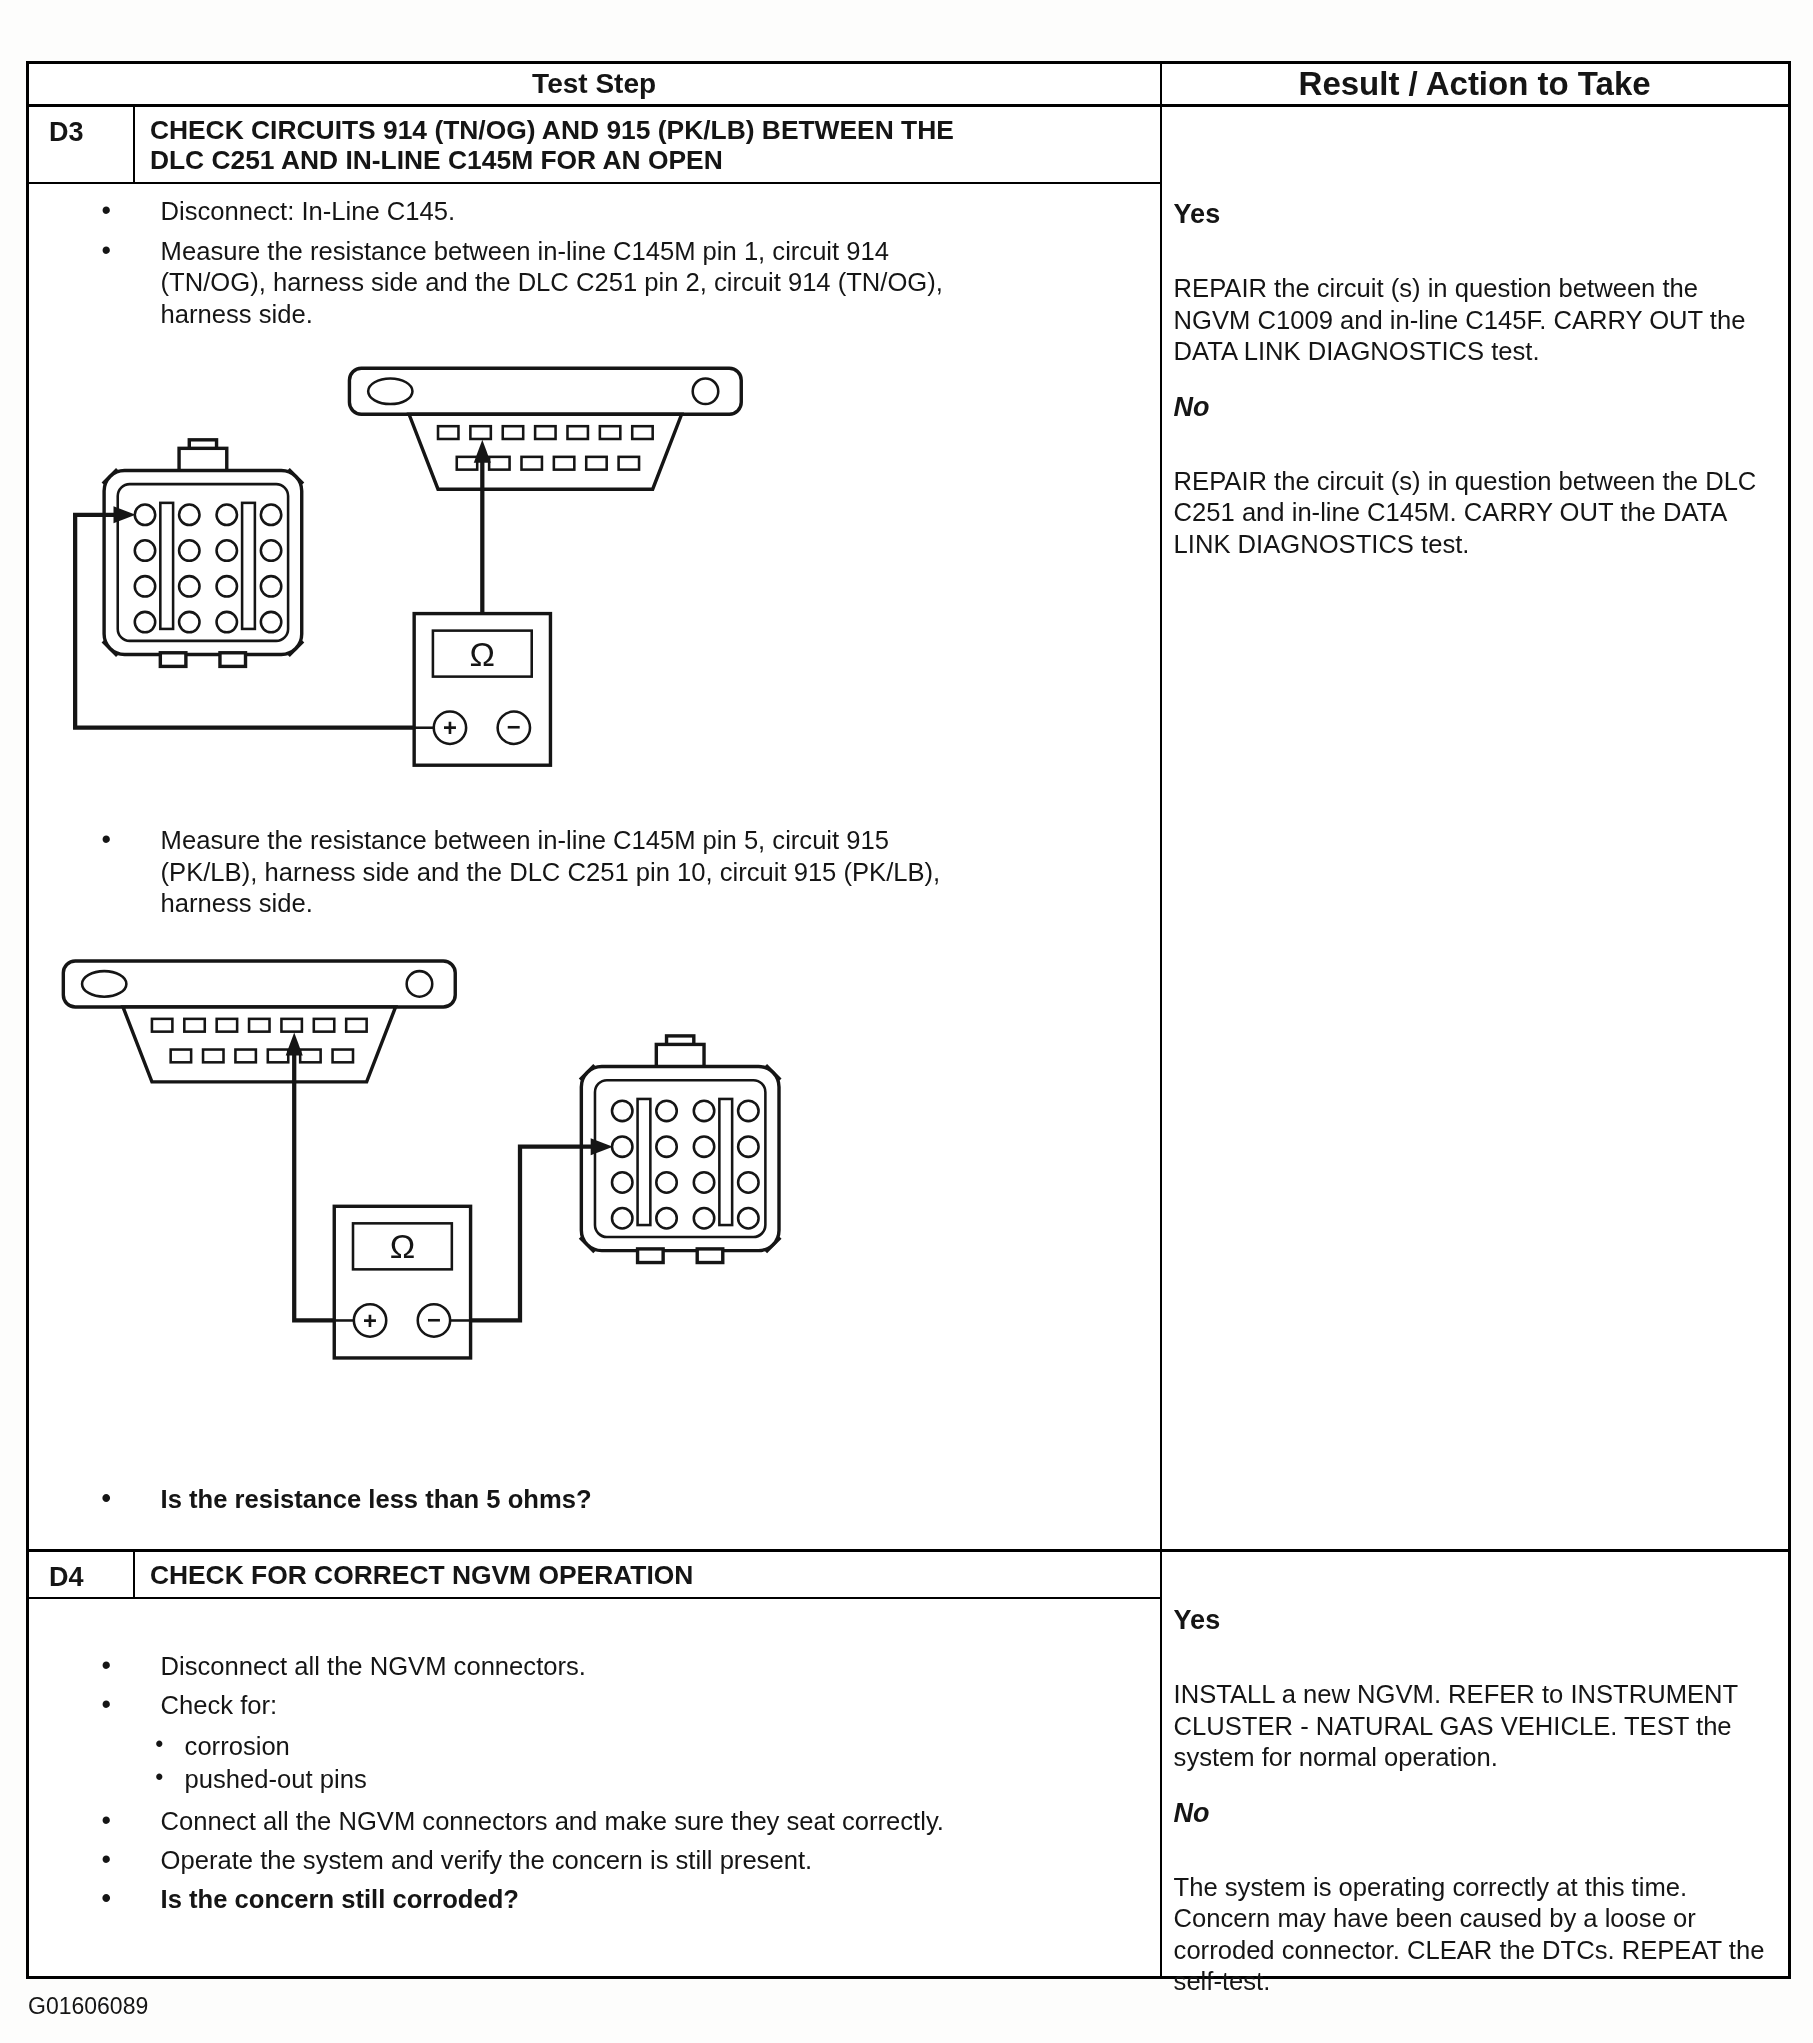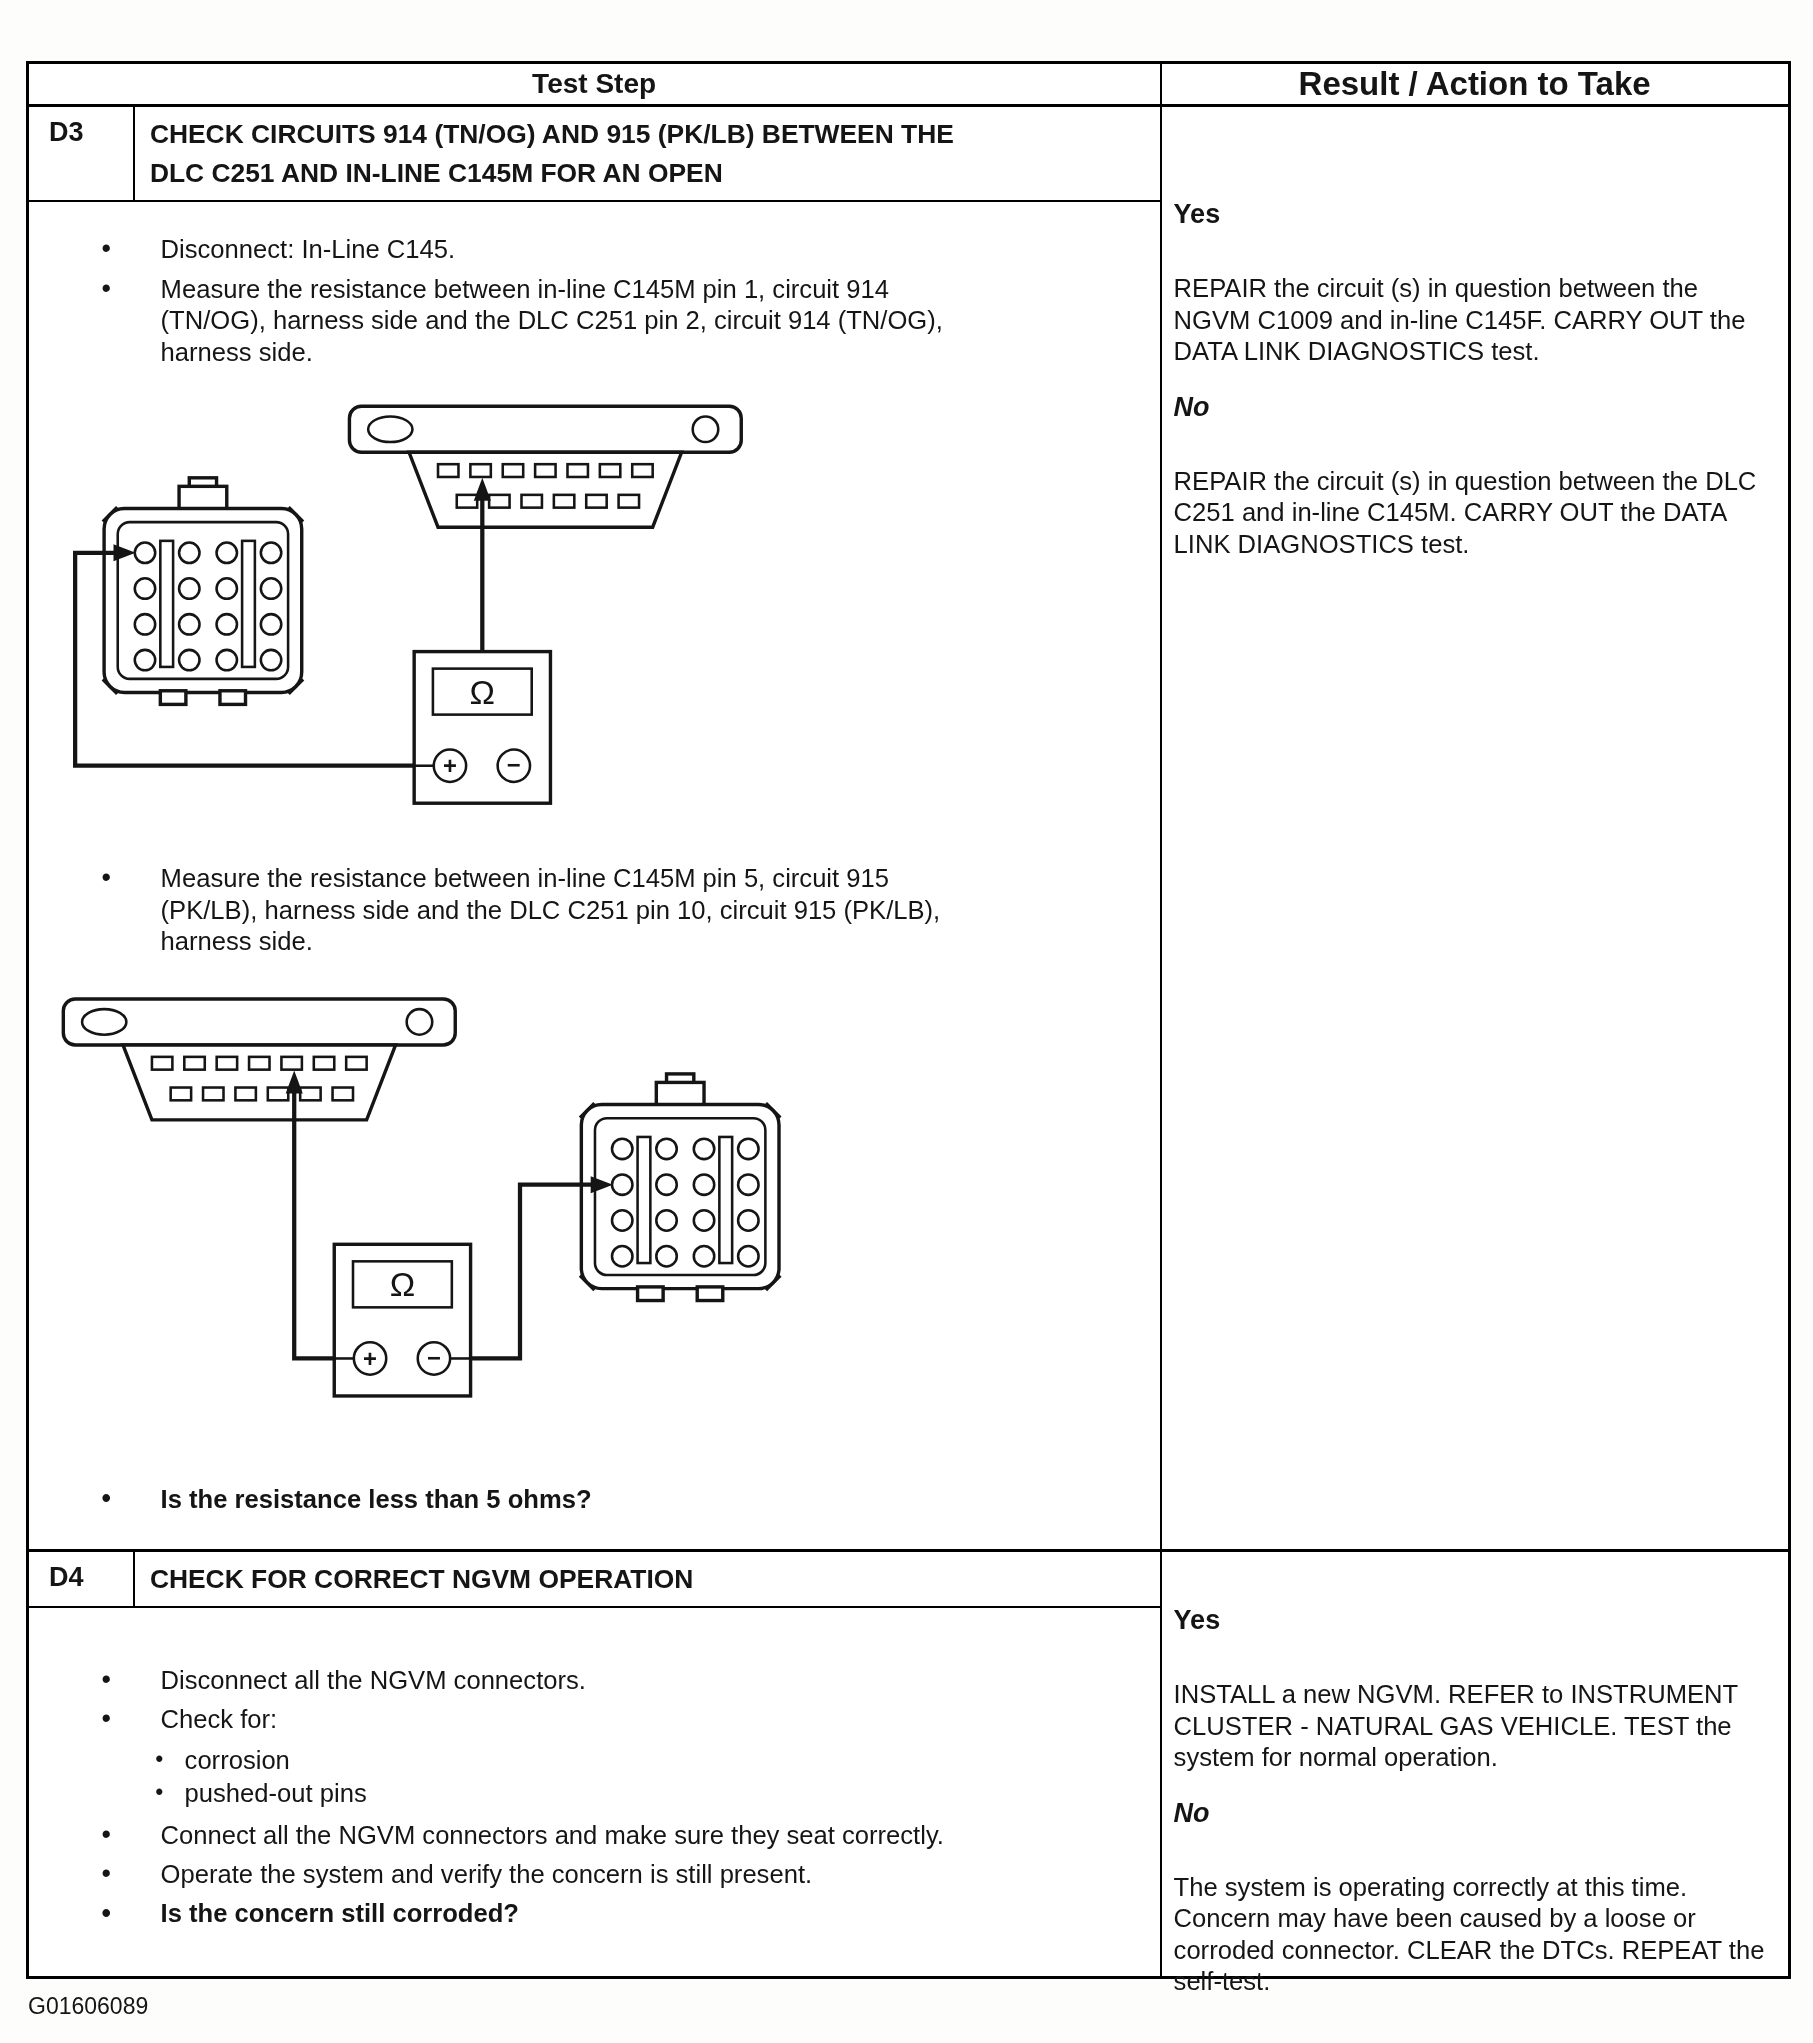--- a/index.html
+++ b/index.html
@@ -22,27 +22,27 @@
     width:1133px; border-right:2.6px solid #000;
     display:flex; align-items:center; justify-content:center;
     font-weight:bold; font-size:28px;
   }
   .th-right { flex:1; display:flex; align-items:center; justify-content:center; font-weight:bold; font-size:33px; }
 
   .section { display:flex; flex:0 0 auto; min-height:0; }
   .section-d3 { height:1442px; }
   .section-d4 { flex:1 1 auto; border-top:3.4px solid #000; }
 
-  .sec-left { width:1133px; border-right:2.6px solid #000; display:flex; flex-direction:column; min-height:0;gap:20px; }
+  .sec-left { width:1133px; border-right:2.6px solid #000; display:flex; flex-direction:column; min-height:0; }
   .sec-header { display:flex; border-bottom:2.6px solid #000; flex:0 0 auto; }
   .sec-id {
     width:106px; border-right:2.6px solid #000;
     padding:10.2px 0 0 20.4px; font-weight:bold; font-size:27px;
   }
-  .sec-title { flex:1; padding:7.7px 13.6px 7.7px 15.3px; font-weight:bold; font-size:26.4px; line-height:39px; }
+  .sec-title { flex:1; padding:7.7px 13.6px 7.7px 15.3px; font-weight:bold; font-size:26.4px; line-height:30px; }
   .sec-title .tw { max-width:843px; }
 
   .sec-body {
     flex:1 1 auto; min-height:0; overflow:hidden;
     padding:12px 15.3px 13.6px 24px;
     font-size:25.6px; line-height:31.5px;
     display:flex; flex-direction:column;justify-content:center;
   }
   ul.steps { list-style:none; }
   ul.steps > li { position:relative; padding-left:108px; margin-bottom:7.7px; max-width:937px; }

